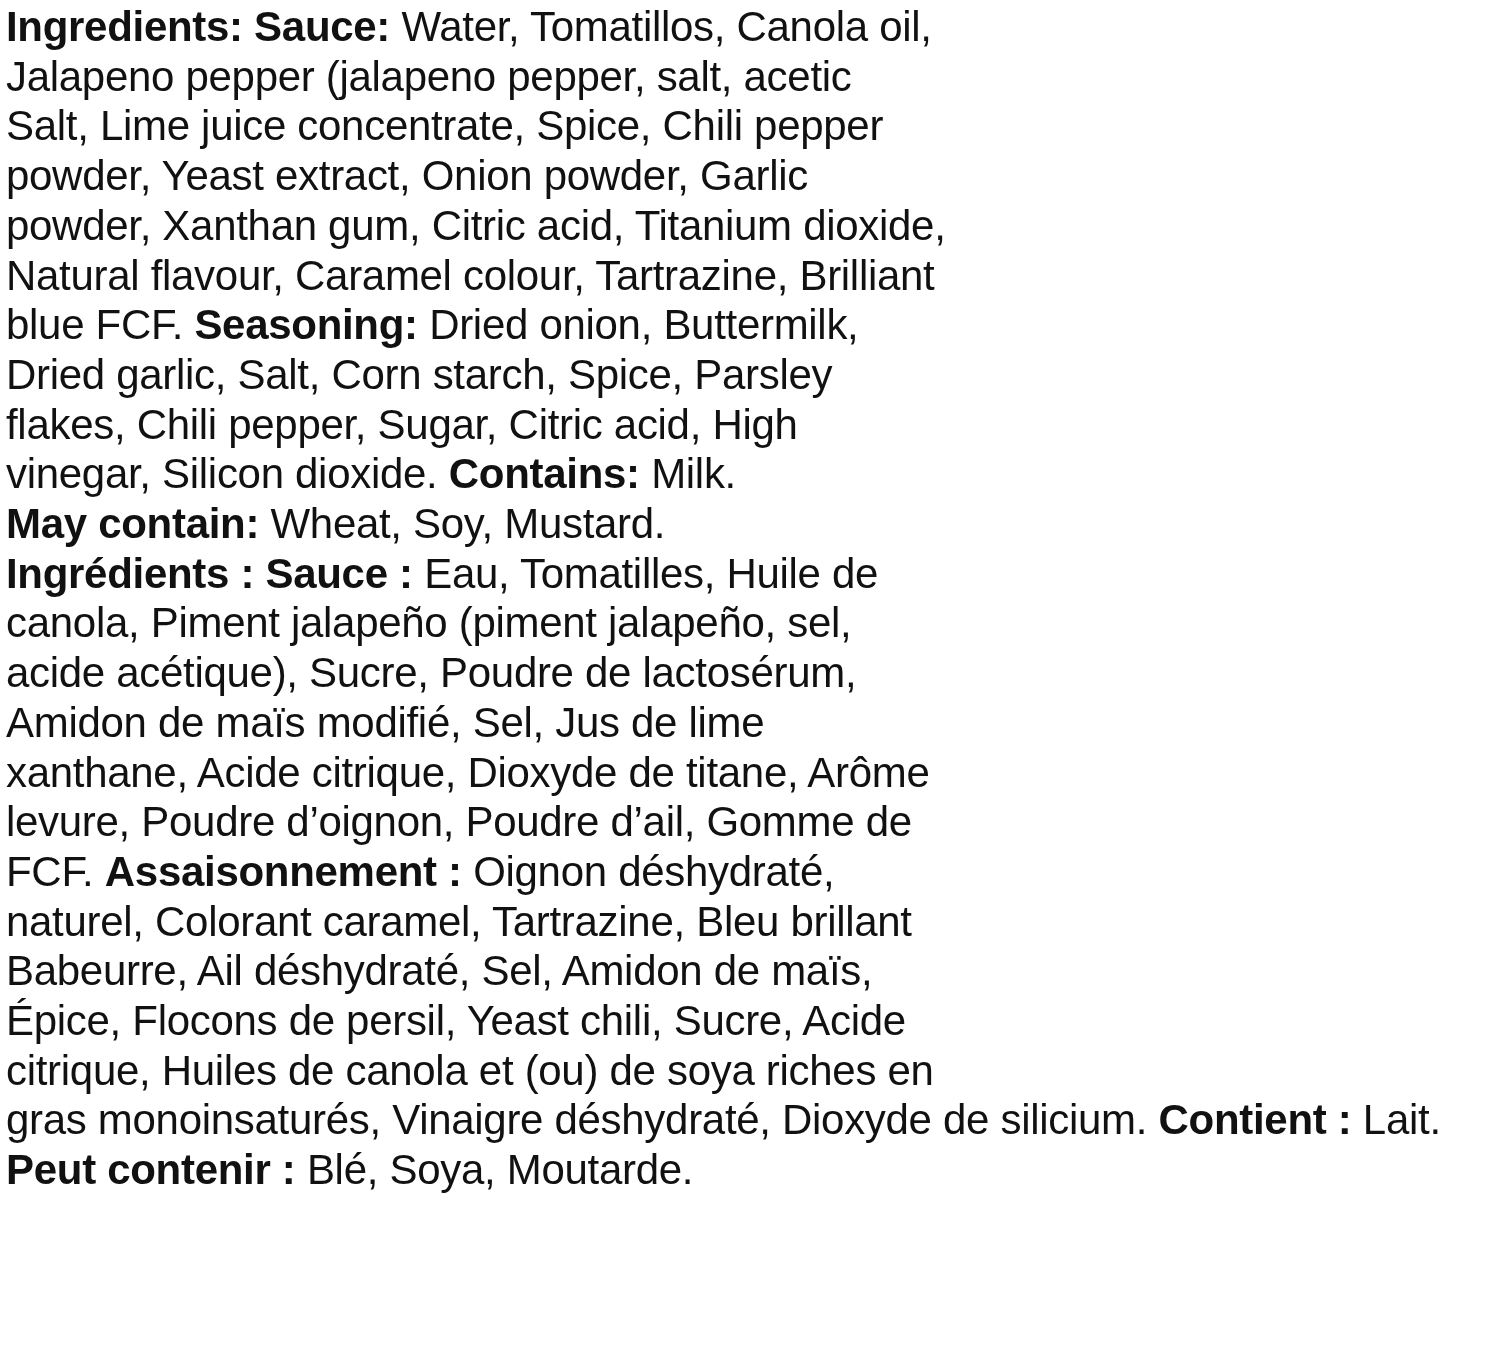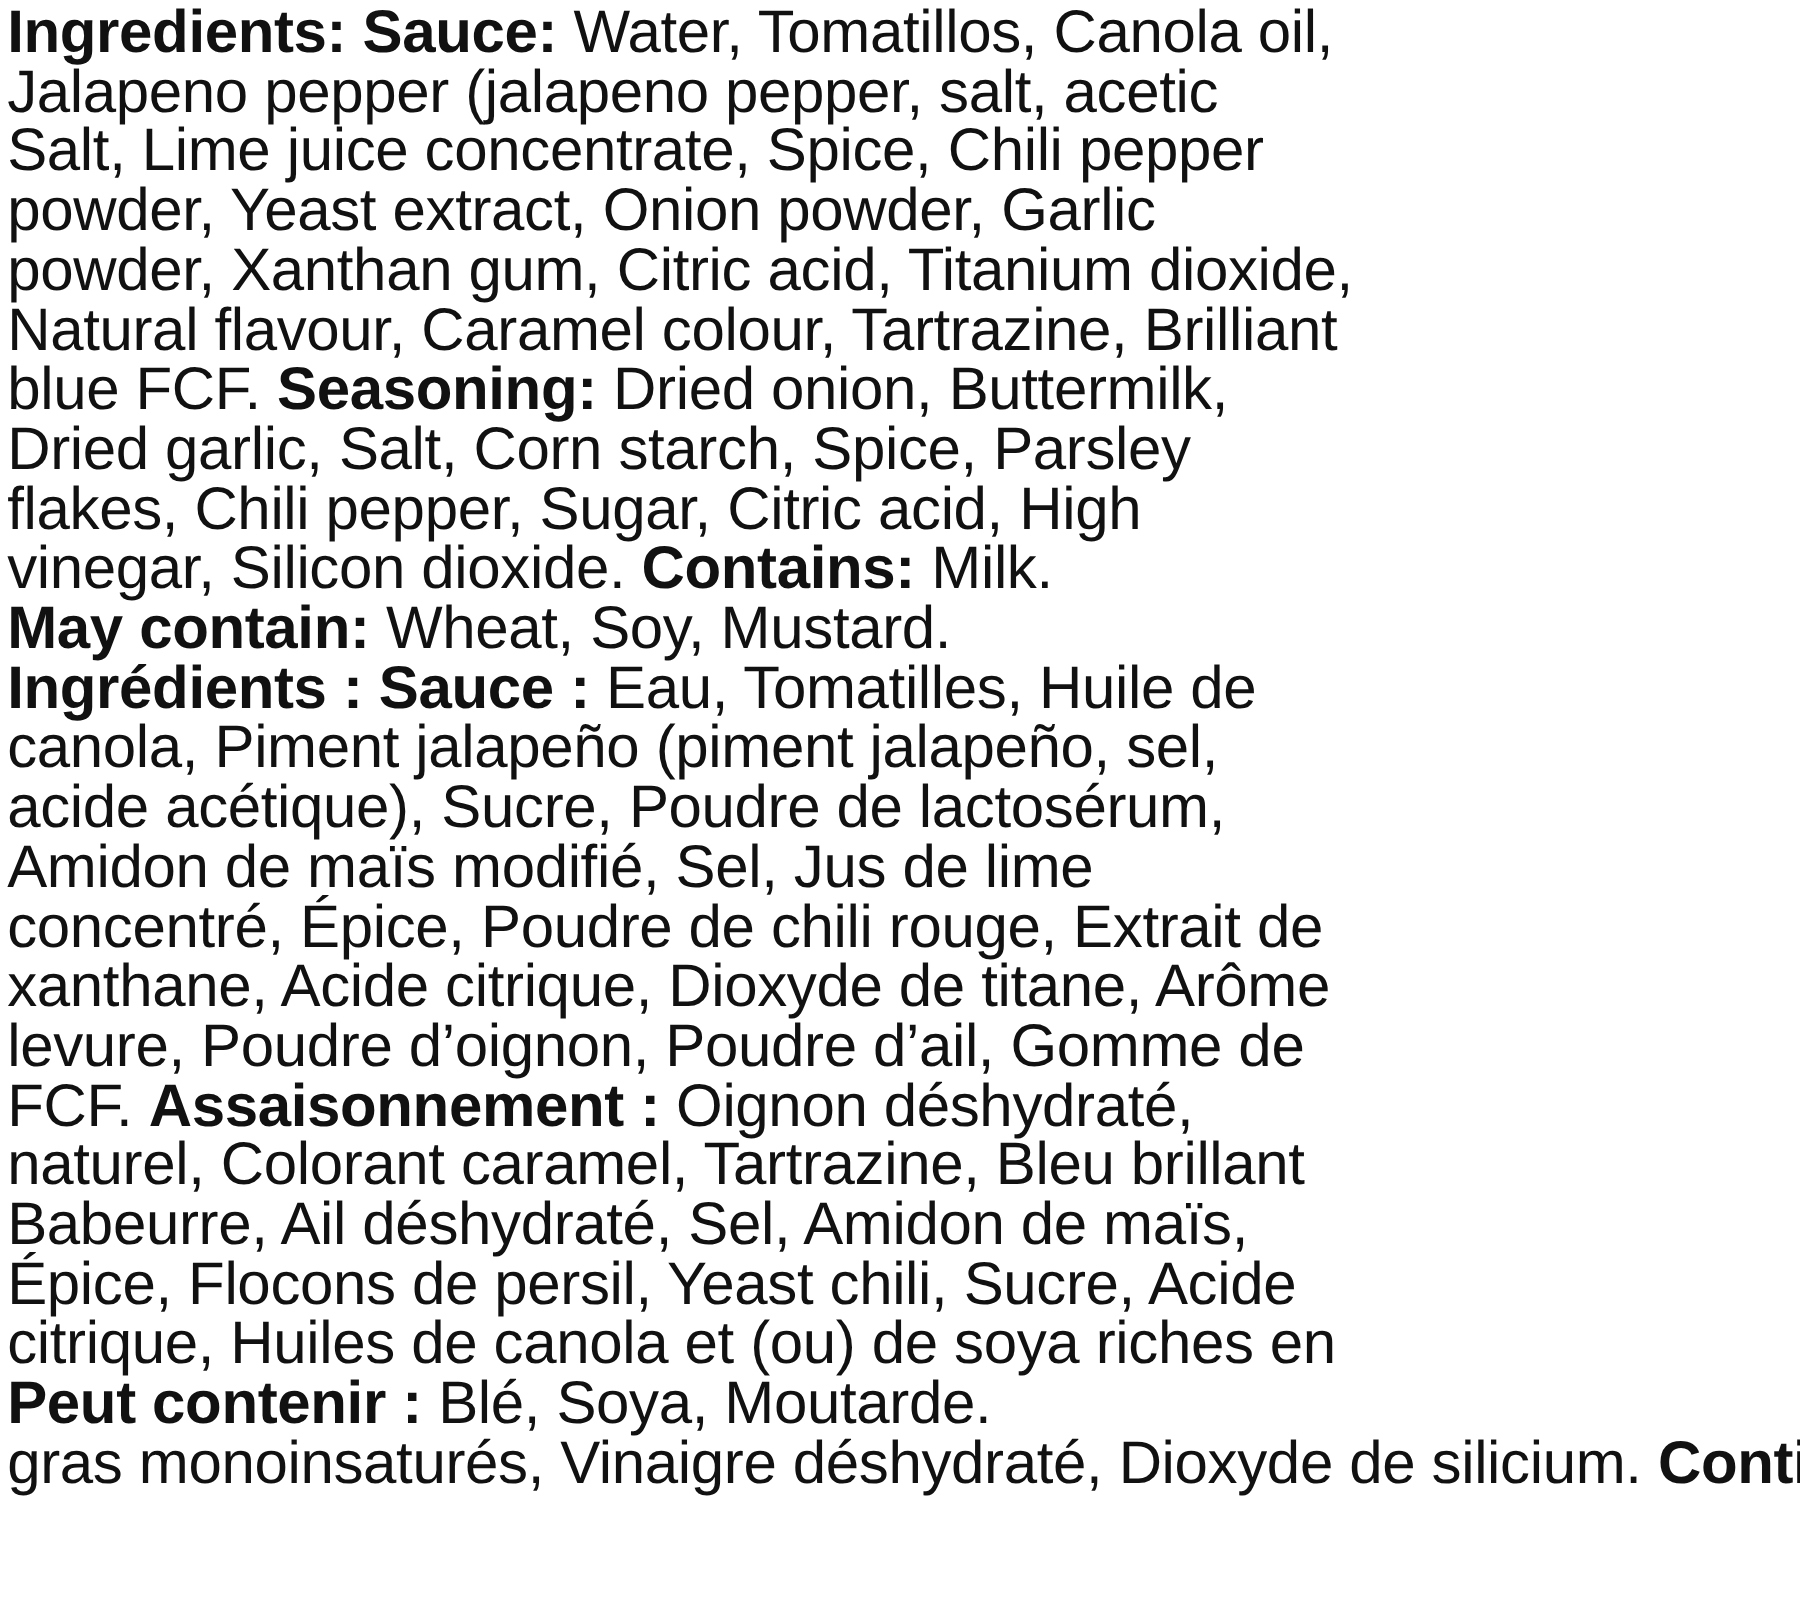--- a/index.html
+++ b/index.html
@@ -9,21 +9,21 @@
   }
   body {
     width: 1500px;
     height: 1345px;
     overflow: hidden;
     font-family: "Liberation Sans", sans-serif;
   }
   .label-block {
     padding: 2px 0 0 6px;
     color: #111111;
-    font-size: 50px;
+    font-size: 42px;
     line-height: 49.7px;
     letter-spacing: -0.3px;
   }
   .line {
     white-space: nowrap;
   }
   .b {
     font-weight: bold;
   }
 </style>
@@ -39,23 +39,22 @@
     <div class="line"><span>Natural flavour, Caramel colour, Tartrazine, Brilliant</span></div>
     <div class="line"><span>blue FCF. </span><span class="b">Seasoning:</span><span> Dried onion, Buttermilk,</span></div>
     <div class="line"><span>Dried garlic, Salt, Corn starch, Spice, Parsley</span></div>
     <div class="line"><span>flakes, Chili pepper, Sugar, Citric acid, High</span></div>
     <div class="line"><span>vinegar, Silicon dioxide. </span><span class="b">Contains:</span><span> Milk.</span></div>
     <div class="line"><span class="b">May contain:</span><span> Wheat, Soy, Mustard.</span></div>
     <div class="line"><span class="b">Ingrédients : Sauce :</span><span> Eau, Tomatilles, Huile de</span></div>
     <div class="line"><span>canola, Piment jalapeño (piment jalapeño, sel,</span></div>
     <div class="line"><span>acide acétique), Sucre, Poudre de lactosérum,</span></div>
     <div class="line"><span>Amidon de maïs modifié, Sel, Jus de lime</span></div>
-    <div class="line"><span>concentré, Épice, Poudre de chili rouge, Extrait de</span></div>
     <div class="line"><span>xanthane, Acide citrique, Dioxyde de titane, Arôme</span></div>
     <div class="line"><span>levure, Poudre d’oignon, Poudre d’ail, Gomme de</span></div>
     <div class="line"><span>FCF. </span><span class="b">Assaisonnement :</span><span> Oignon déshydraté,</span></div>
     <div class="line"><span>naturel, Colorant caramel, Tartrazine, Bleu brillant</span></div>
     <div class="line"><span>Babeurre, Ail déshydraté, Sel, Amidon de maïs,</span></div>
     <div class="line"><span>Épice, Flocons de persil, Yeast chili, Sucre, Acide</span></div>
     <div class="line"><span>citrique, Huiles de canola et (ou) de soya riches en</span></div>
+    <div class="line"><span>gras monoinsaturés, Vinaigre déshydraté, Dioxyde de silicium. </span><span class="b">Contient :</span><span> Lait.</span></div>
     <div class="line"><span class="b">Peut contenir :</span><span> Blé, Soya, Moutarde.</span></div>
-    <div class="line"><span>gras monoinsaturés, Vinaigre déshydraté, Dioxyde de silicium. </span><span class="b">Contient :</span><span> Lait.</span></div>
   </div>
 
 </body></html>

